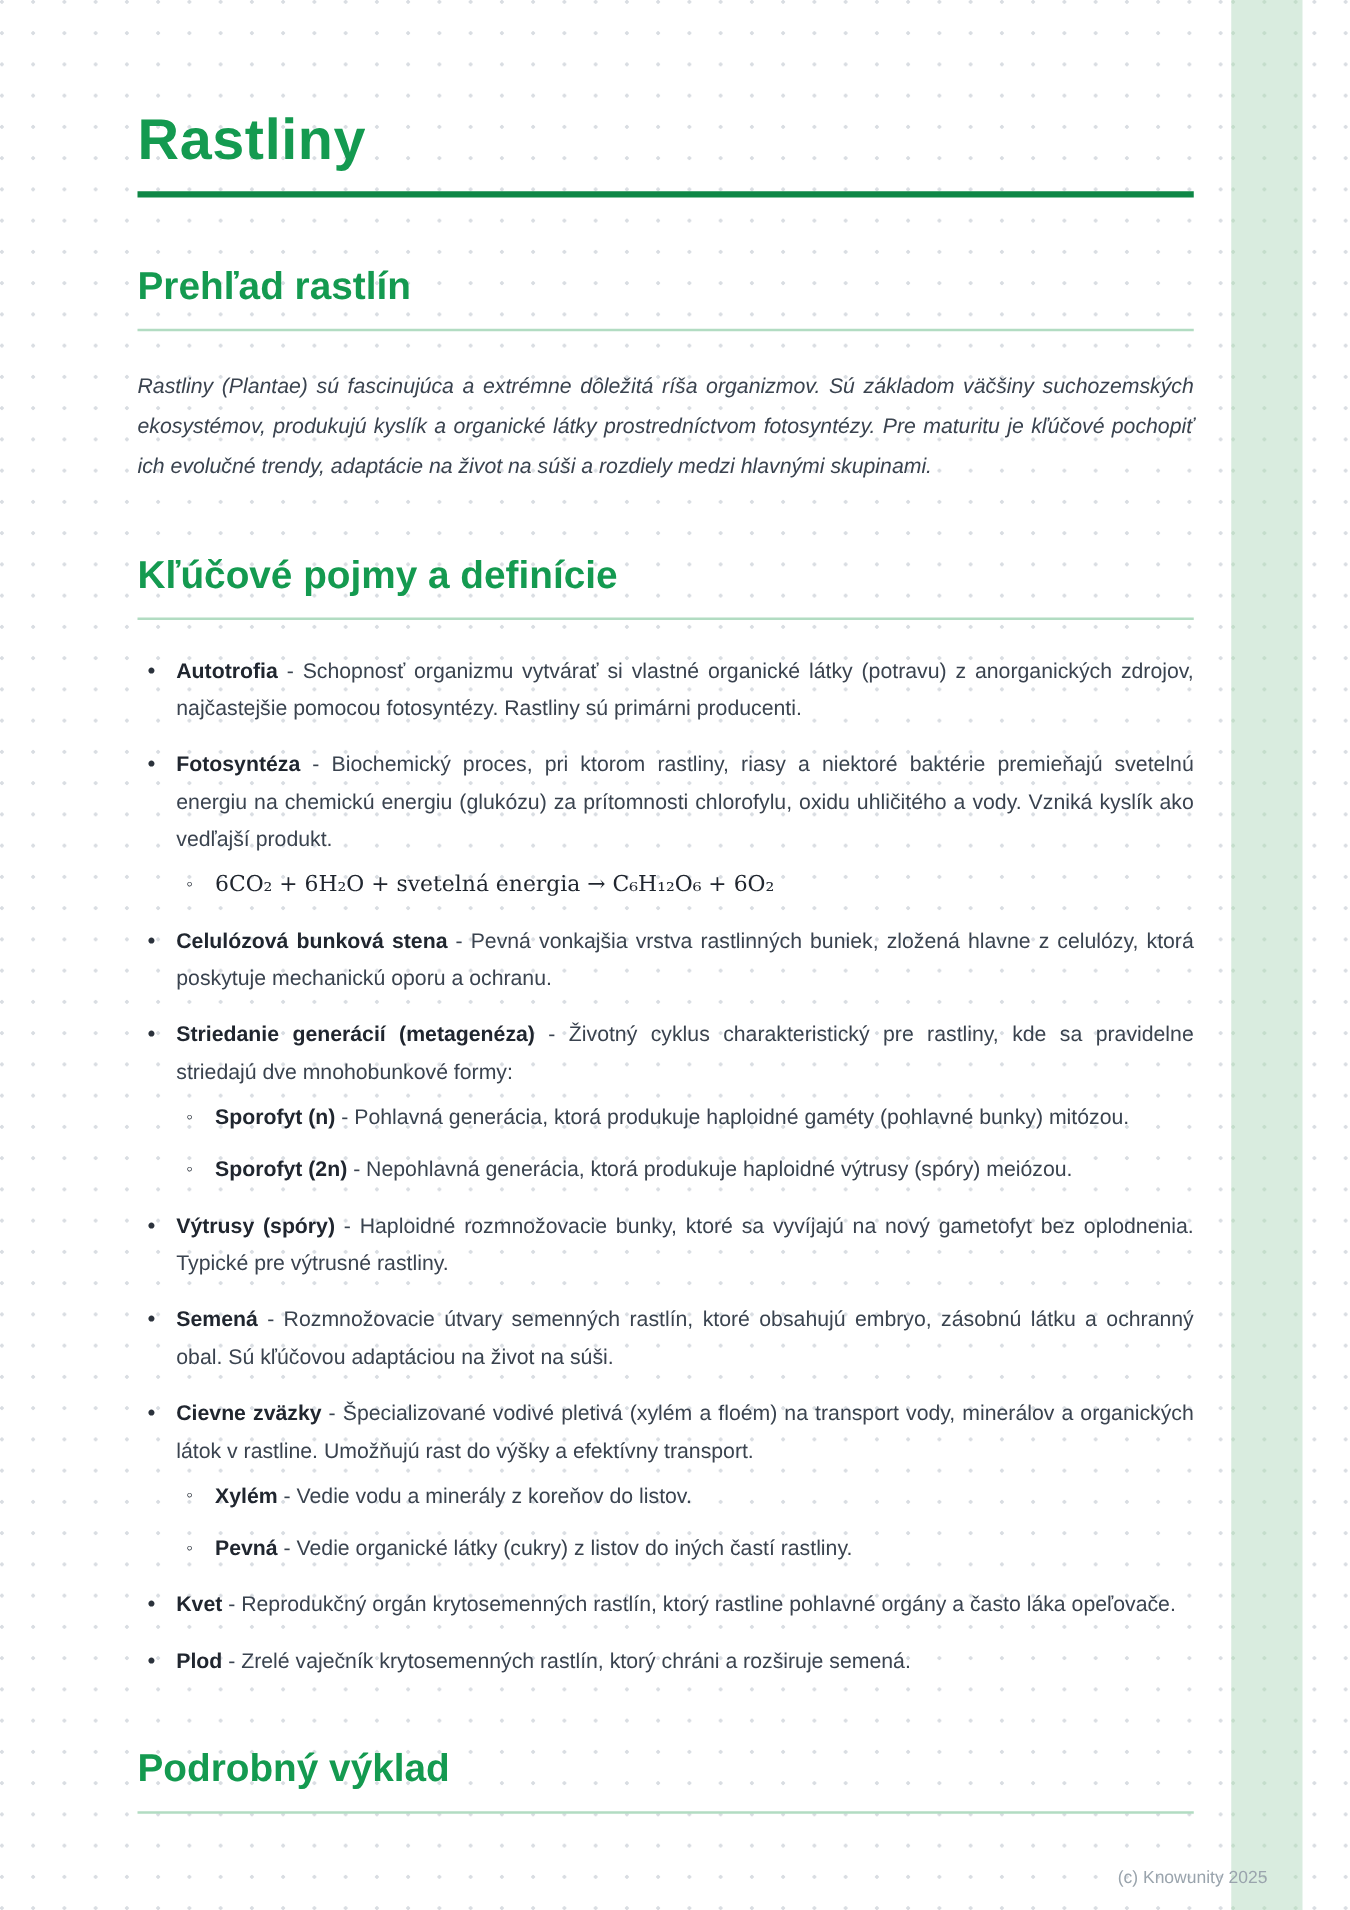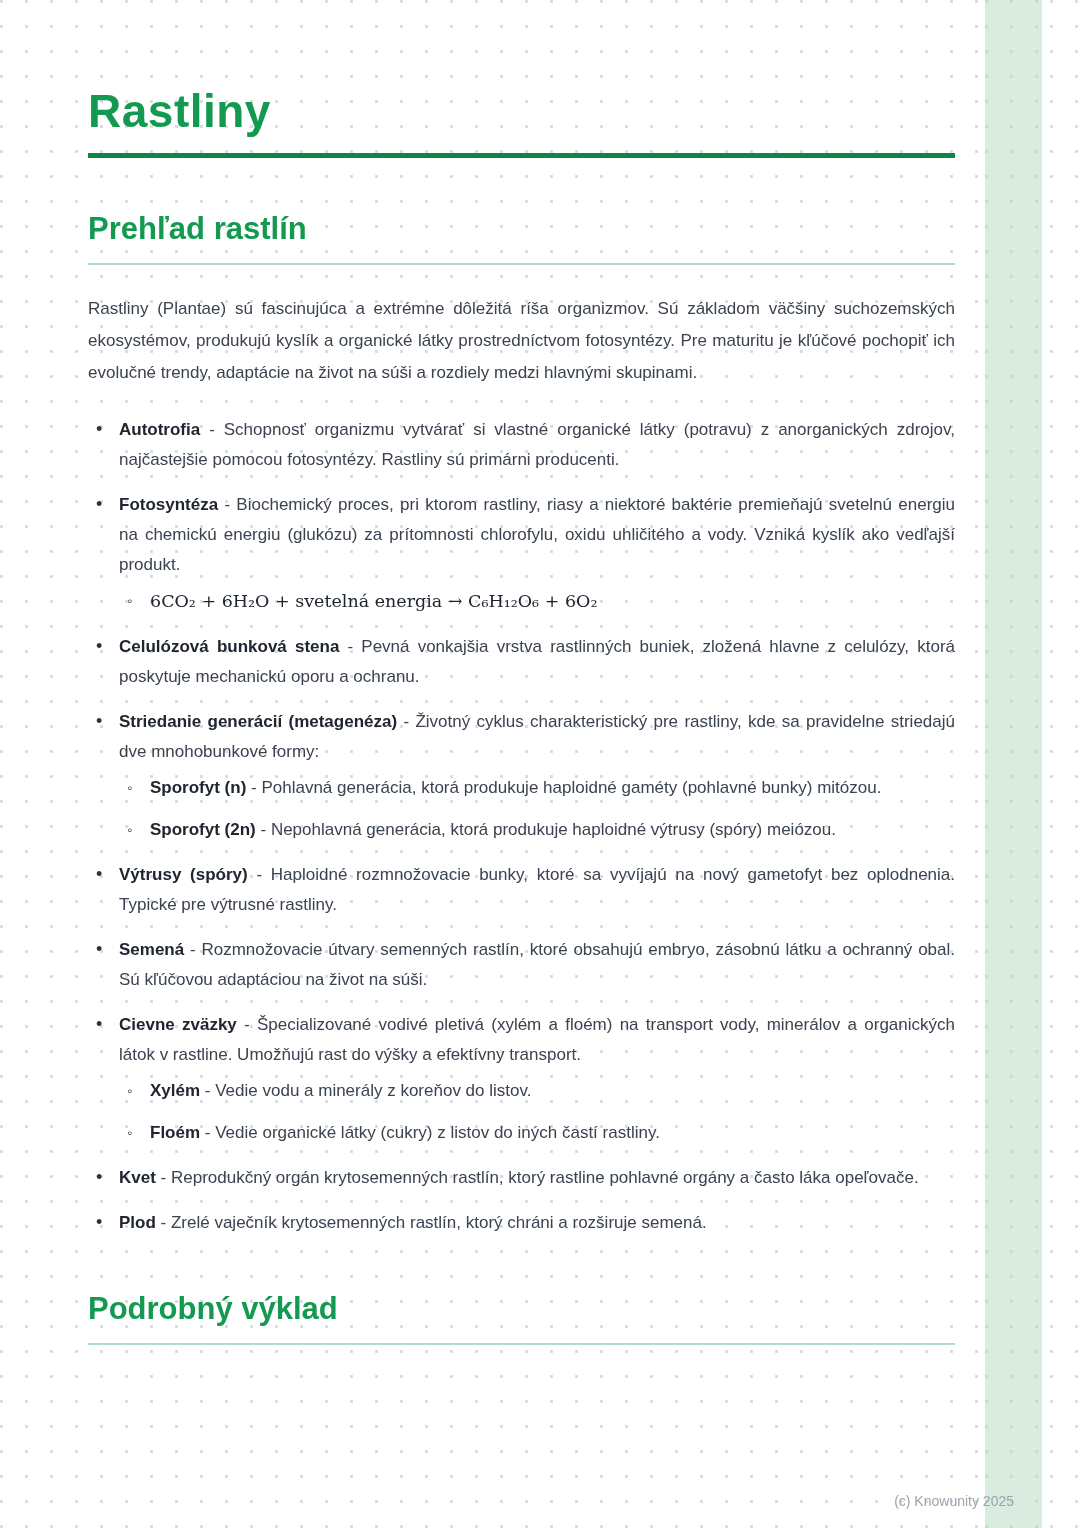--- a/index.html
+++ b/index.html
@@ -23,21 +23,21 @@
     left:985px;
     width:57px;
     height:100%;
     background-color:#d9ecdf;
     background-image:radial-gradient(circle,#c4ddcb 1.4px,transparent 1.6px);
     background-size:25px 25px;
     background-position:14px 14px;
   }
   .content{
     position:relative;
-    padding:86px 125px 0 88px;
+    padding:86px 125px 0 110px;
     color:#39424e;
   }
   h1.doc-title{
     margin:0;
     font-size:46px;
     line-height:1.1;
     font-weight:800;
     color:#149a50;
     letter-spacing:0.5px;
   }
@@ -55,20 +55,21 @@
     color:#149a50;
     border-bottom:2px solid #b2dcc2;
     padding-bottom:16px;
   }
   p.body-paragraph{
     margin:28px 0 0 0;
     font-size:17px;
     line-height:32px;
     text-align:justify;
     color:#3a434f;
+    font-style:italic;
   }
   ul.concept-list{
     list-style:none;
     margin:26px 0 0 0;
     padding:0;
   }
   ul.concept-list > li{
     position:relative;
     padding-left:31px;
     margin-bottom:15px;
@@ -126,20 +127,21 @@
   <div class="side-strip"></div>
 
   <div class="content">
 
     <h1 class="doc-title">Rastliny</h1>
     <div class="title-rule"></div>
 
     <h2 class="section-heading">Prehľad rastlín</h2>
     <p class="body-paragraph">Rastliny (Plantae) sú fascinujúca a extrémne dôležitá ríša organizmov. Sú základom väčšiny suchozemských ekosystémov, produkujú kyslík a organické látky prostredníctvom fotosyntézy. Pre maturitu je kľúčové pochopiť ich evolučné trendy, adaptácie na život na súši a rozdiely medzi hlavnými skupinami.</p>
 
+    <h2 class="section-heading">Kľúčové pojmy a definície</h2>
 
     <ul class="concept-list">
 
       <li>
         <span class="bullet-marker">•</span>
         <span class="term">Autotrofia</span><span> - Schopnosť organizmu vytvárať si vlastné organické látky (potravu) z anorganických zdrojov, najčastejšie pomocou fotosyntézy. Rastliny sú primárni producenti.</span>
       </li>
 
       <li>
         <span class="bullet-marker">•</span>
@@ -185,21 +187,21 @@
       <li>
         <span class="bullet-marker">•</span>
         <span class="term">Cievne zväzky</span><span> - Špecializované vodivé pletivá (xylém a floém) na transport vody, minerálov a organických látok v rastline. Umožňujú rast do výšky a efektívny transport.</span>
         <ul class="sub-list">
           <li>
             <span class="sub-marker">◦</span>
             <span class="term">Xylém</span><span> - Vedie vodu a minerály z koreňov do listov.</span>
           </li>
           <li>
             <span class="sub-marker">◦</span>
-            <span class="term">Floém</span><span> - Vedie organické látky (cukry) z listov do iných častí rastliny.</span>
+            <span class="term">Pevná</span><span> - Vedie organické látky (cukry) z listov do iných častí rastliny.</span>
           </li>
         </ul>
       </li>
 
       <li>
         <span class="bullet-marker">•</span>
         <span class="term">Kvet</span><span> - Reprodukčný orgán krytosemenných rastlín, ktorý rastline pohlavné orgány a často láka opeľovače.</span>
       </li>
 
       <li>

